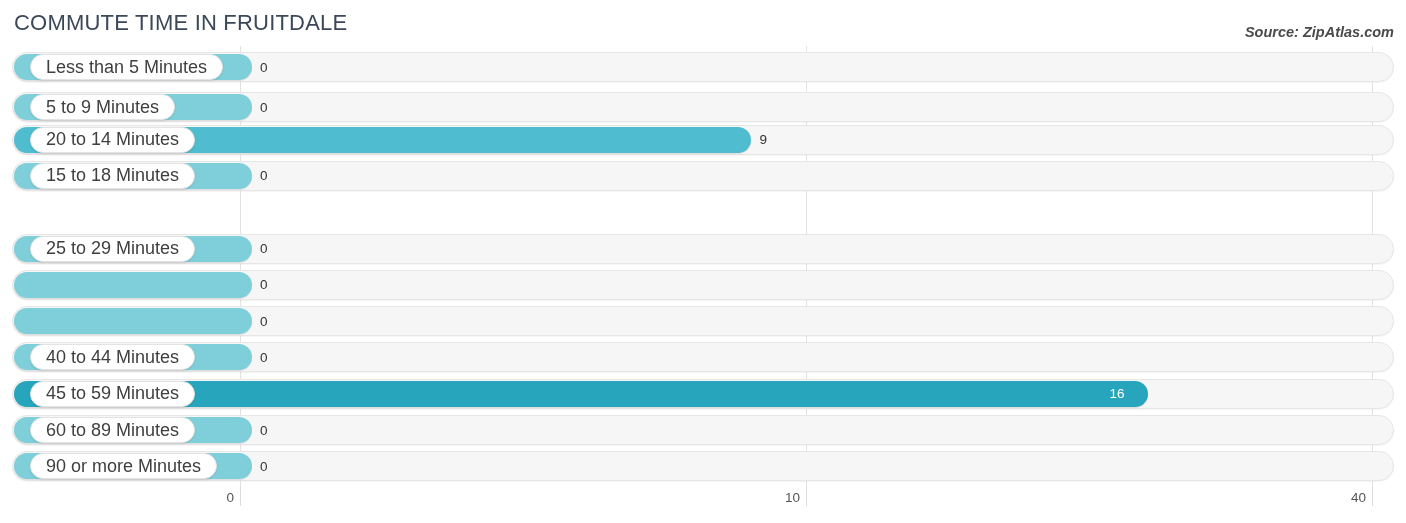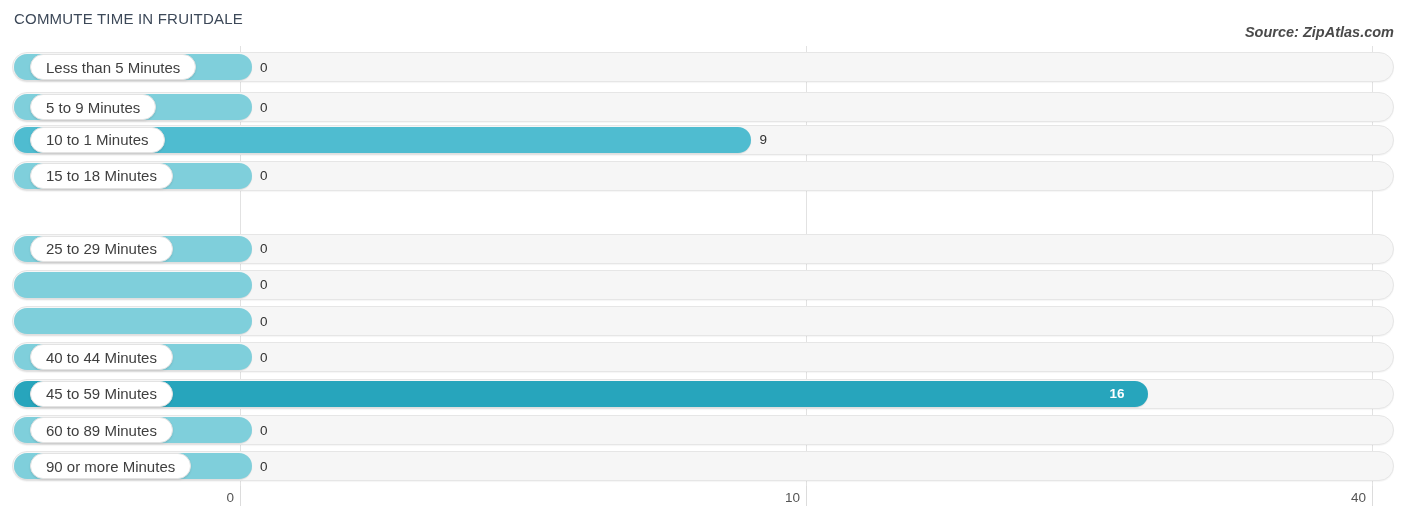--- a/index.html
+++ b/index.html
@@ -19,21 +19,21 @@
   #header {
     position: absolute;
     left: 0; top: 0;
     width: 1406px;
     height: 46px;
   }
   #chart-title {
     position: absolute;
     left: 14px;
     top: 10px;
-    font-size: 15px;
+    font-size: 22px;
     letter-spacing: 0.2px;
     color: #3c4858;
     font-weight: 400;
     white-space: nowrap;
   }
   #source-label {
     position: absolute;
     right: 12px;
     top: 24px;
     font-size: 14.5px;
@@ -109,21 +109,21 @@
     border: 1px solid #e3e3e3;
     border-radius: 13px;
     box-sizing: border-box;
     display: flex;
     align-items: center;
     padding: 0 15px;
     box-shadow: 0 1px 2px rgba(0,0,0,0.10);
     white-space: nowrap;
   }
   .label-pill span {
-    font-size: 15px;
+    font-size: 18px;
     color: #3f3f3f;
   }
   
   .value-out {
     position: absolute;
     top: 0;
     height: 30px;
     display: flex;
     align-items: center;
     font-size: 13.5px;
@@ -131,21 +131,21 @@
     white-space: nowrap;
   }
   
   .value-in {
     position: absolute;
     top: 0;
     height: 30px;
     display: flex;
     align-items: center;
     font-size: 13.5px;
-    font-weight: bold;
+    font-weight: normal;
     color: #ffffff;
     white-space: nowrap;
   }
 
   
   #axis {
     position: absolute;
     left: 0;
     top: 486px;
     width: 1406px;
@@ -196,21 +196,21 @@
         <div class="bar" style="width: 238px; background: rgb(127, 207, 219);"></div>
         <div class="label-pill">
           <span>5 to 9 Minutes</span>
         </div>
         <div class="value-out" style="left: 248px;">0</div>
       </div>
       <div class="row" style="top: 78.6px;">
         <div class="track"></div>
         <div class="bar" style="width: 737.4px; background: rgb(79, 188, 208);"></div>
         <div class="label-pill">
-          <span>10 to 1 Minutes</span>
+          <span>20 to 14 Minutes</span>
         </div>
         <div class="value-out" style="left: 747.4px;">9</div>
       </div>
       <div class="row" style="top: 114.9px;">
         <div class="track"></div>
         <div class="bar" style="width: 238px; background: rgb(127, 207, 219);"></div>
         <div class="label-pill">
           <span>15 to 18 Minutes</span>
         </div>
         <div class="value-out" style="left: 248px;">0</div>

